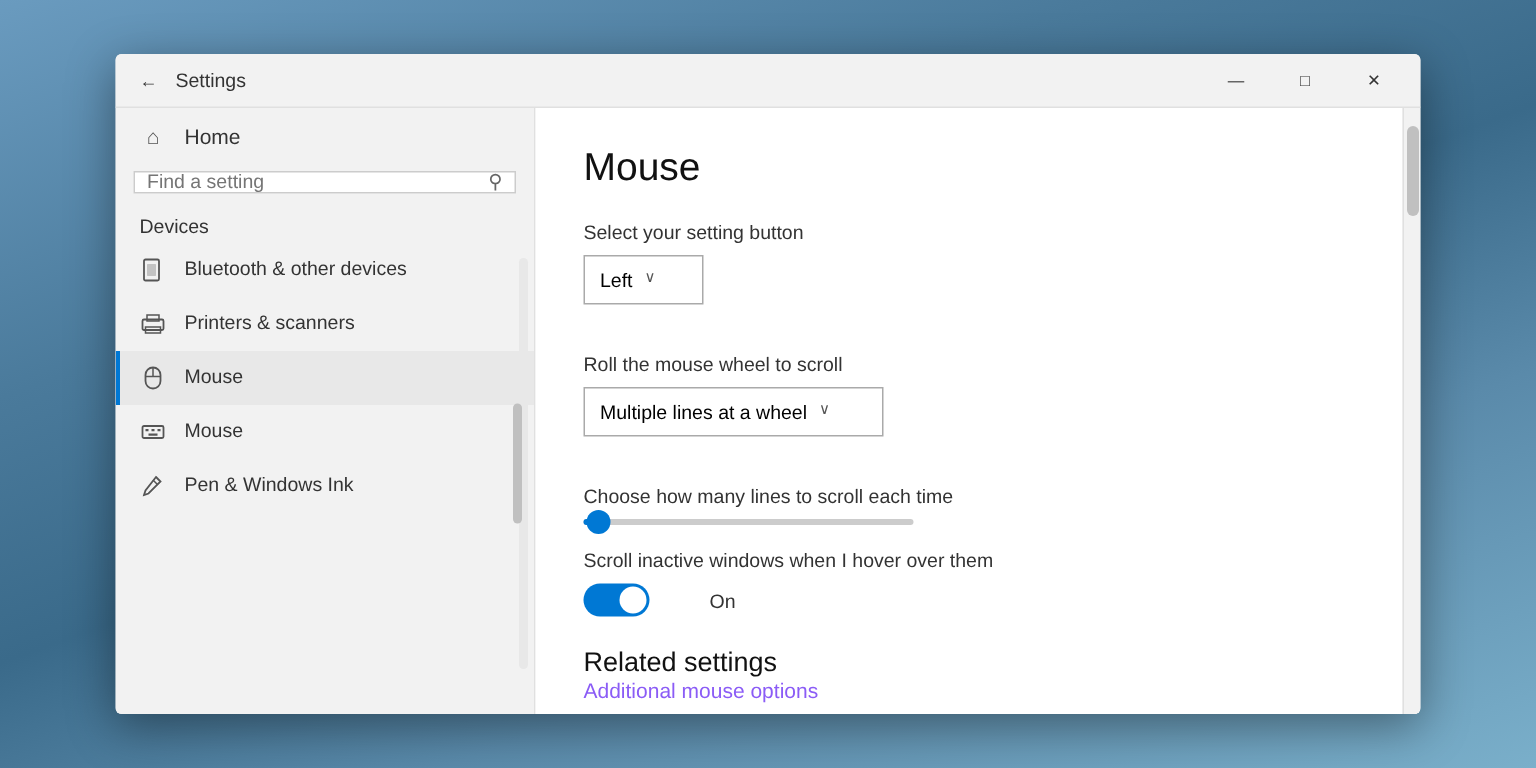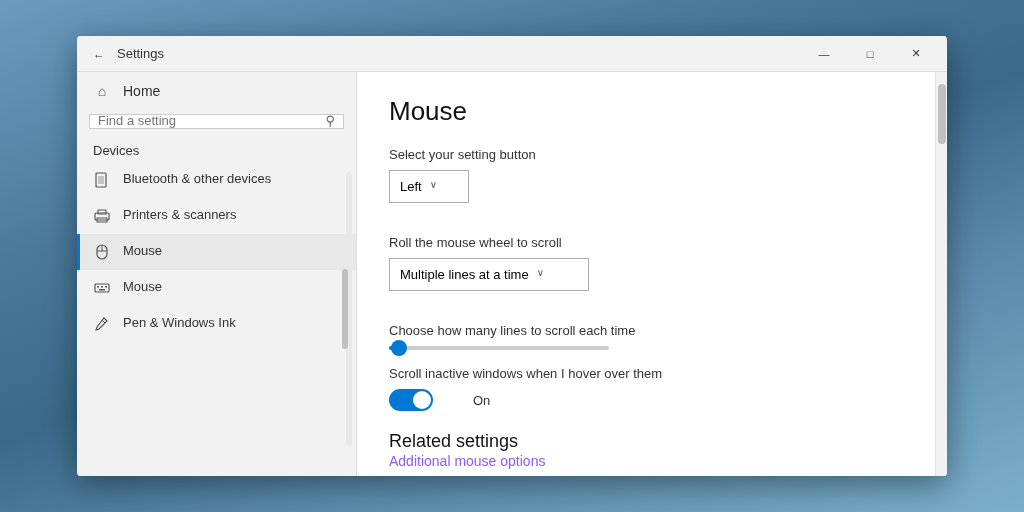--- a/index.html
+++ b/index.html
@@ -395,21 +395,21 @@
           <div class="setting-label">Select your setting button</div>
           <div class="dropdown">
             <span>Left</span>
             <span class="chevron">∨</span>
           </div>
         </div>
 
         <div class="section-gap">
           <div class="setting-label">Roll the mouse wheel to scroll</div>
           <div class="dropdown dropdown-large">
-            <span>Multiple lines at a time</span>
+            <span>Multiple lines at a wheel</span>
             <span class="chevron">∨</span>
           </div>
         </div>
 
         <div class="slider-container section-gap">
           <div class="setting-label">Choose how many lines to scroll each time</div>
           <div class="slider-track">
             <div class="slider-fill"></div>
             <div class="slider-thumb"></div>
           </div>

